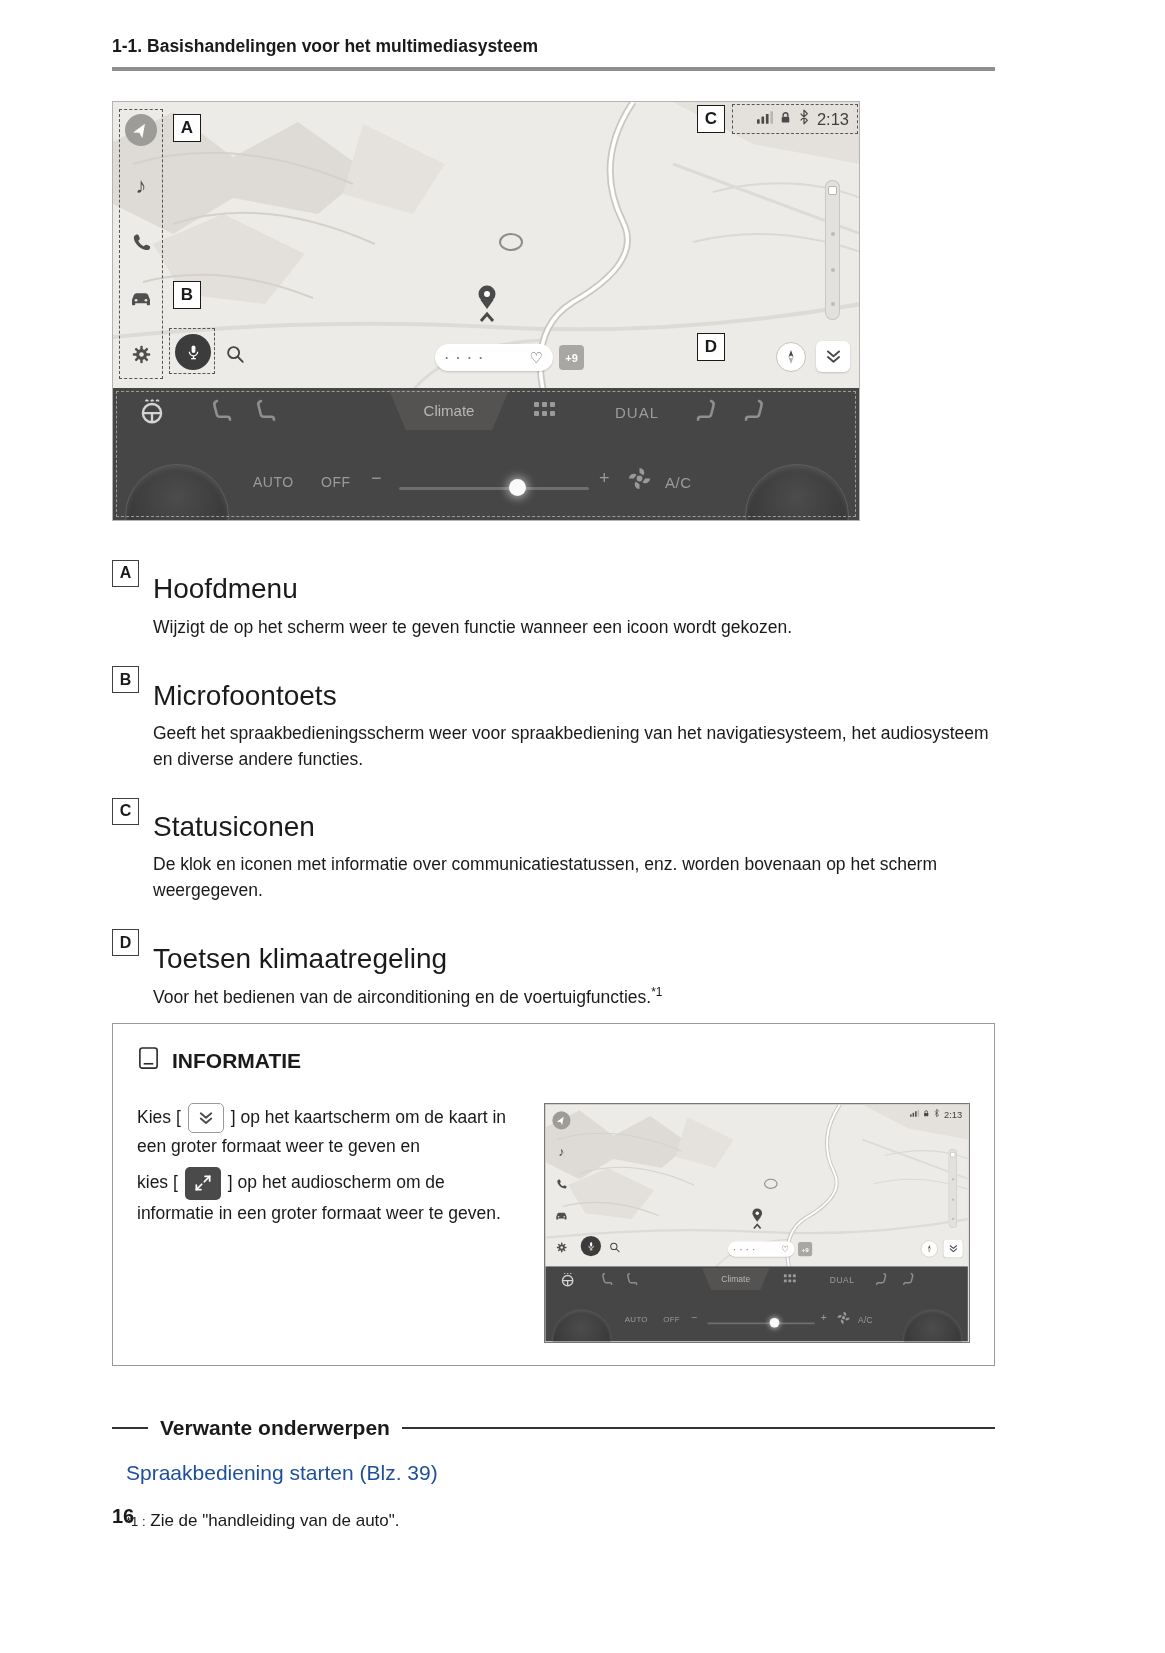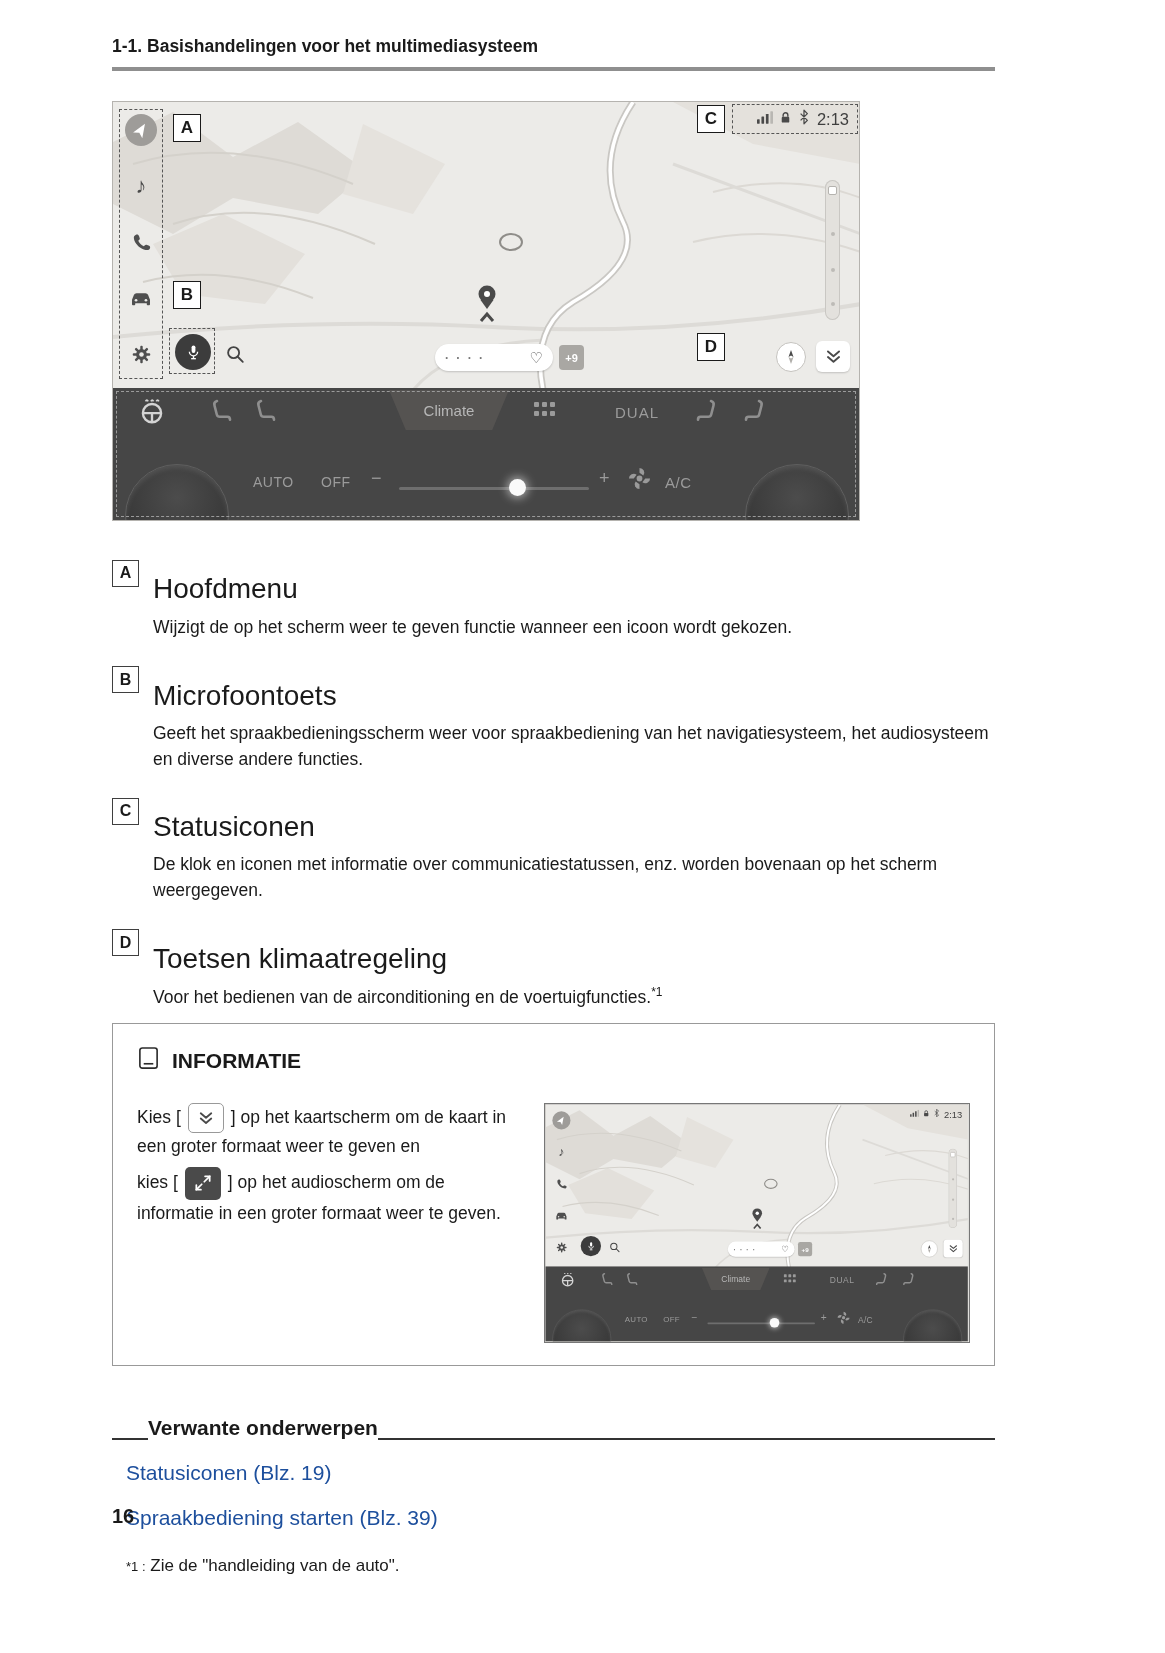--- a/index.html
+++ b/index.html
@@ -82,21 +82,21 @@
   .info-text p { margin-bottom:6px; }
   .inline-icon { display:inline-flex; align-items:center; justify-content:center; vertical-align:middle; margin:0 7px; }
   .chev-box { width:36px; height:30px; border:1px solid #999; border-radius:5px; background:#fff; }
   .expand-box { width:36px; height:33px; border-radius:5px; background:#4a4a4a; }
   .mini-wrap { position:relative; width:426px; height:240px; border:1px solid #777; overflow:hidden; flex-shrink:0; }
   .mini { position:absolute; left:0; top:0; transform:scale(0.566); transform-origin:0 0; }
   .mini .climate::after { display:none; }
 
   
   .related { margin-top:50px; }
-  .related-head { display:flex; align-items:flex-end; }
+  .related-head { display:flex; align-items:center; gap:12px; }
   .line-l { width:36px; height:2px; background:#333; }
   .line-r { flex:1; height:2px; background:#333; }
   .related-title { font-size:21px; font-weight:bold; }
   .related-links a { display:block; color:#1d4f9d; font-size:21px; margin:21px 0 0 14px; text-decoration:none; cursor:pointer; }
   .fnote { margin:26px 0 0 14px; font-size:17px; }
   .fn-marker { font-size:13px; }
 
   .pageno { position:absolute; left:112px; top:1505px; font-size:20px; font-weight:bold; }
 </style>
 </head>
@@ -570,21 +570,20 @@
     </div>
   </div>
 
   <div class="related">
     <div class="related-head">
       <span class="line-l"></span>
       <span class="related-title">Verwante onderwerpen</span>
       <span class="line-r"></span>
     </div>
     <div class="related-links">
-      <a>Statusiconen (Blz. 19)</a>
       <a>Spraakbediening starten (Blz. 39)</a>
     </div>
     <p class="fnote">
       <span class="fn-marker">*1 :</span>
       <span>Zie de "handleiding van de auto".</span>
     </p>
   </div>
 
 </div>
 

